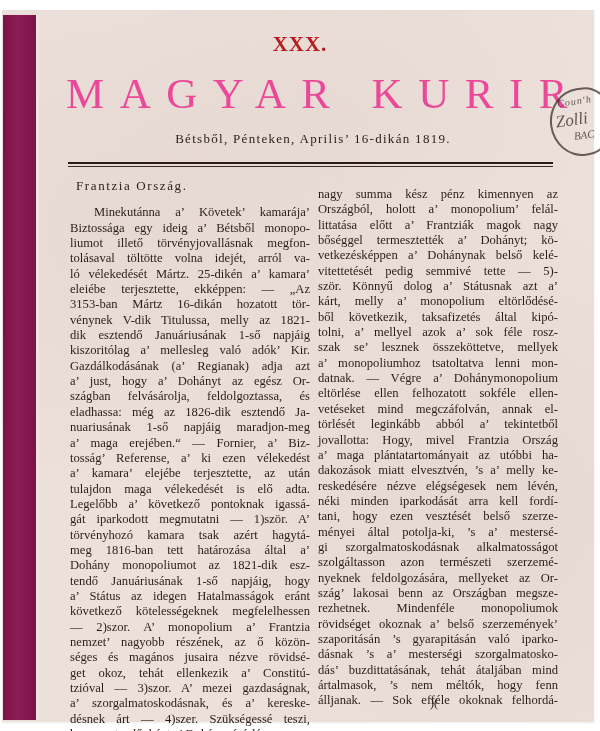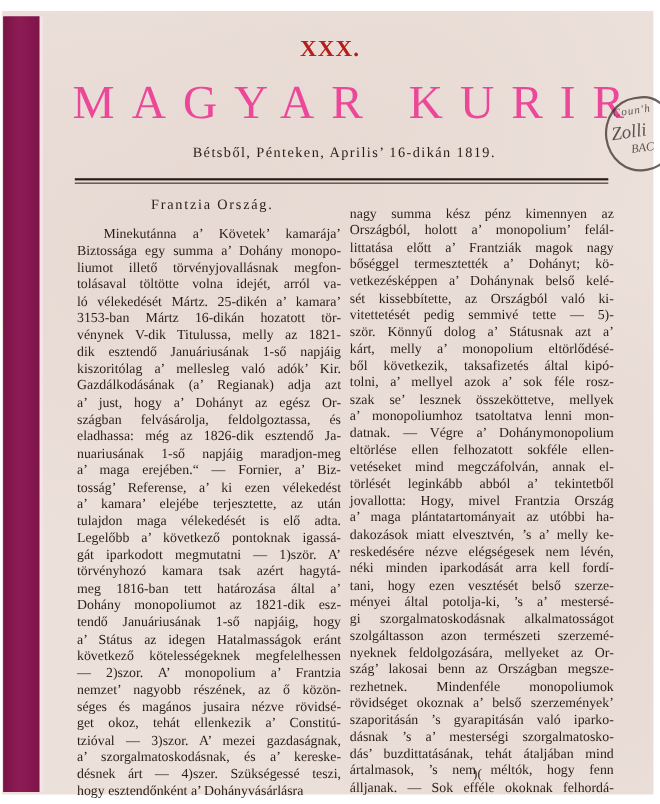--- a/index.html
+++ b/index.html
@@ -106,21 +106,21 @@
       font-family: "Liberation Serif", serif;
       font-size: 12.6px;
       line-height: 15.35px;
       color: #2a1d18;
       text-align: justify;
       hyphens: manual;
     }
     .col-left { left: 70px; top: 178px; width: 240px; }
     .col-right { left: 318px; top: 187px; width: 240px; }
     .section-heading {
-      text-align: center;
+      text-align: left;
       font-size: 13px;
       letter-spacing: 1.6px;
       margin: 0 0 12px 0;
       padding-left: 6px;
     }
     .col .line { display: block; text-align: justify; text-align-last: justify; white-space: nowrap; }
     .col .line.last { text-align-last: left; }
     .signature {
       position: absolute;
       left: 430px; top: 696px;
@@ -146,24 +146,25 @@
   <span class="stamp-line stamp-bot">BAC</span>
 </div>
 
 <div class="rule-thick"></div>
 <div class="rule-thin"></div>
 
 <div class="col col-left">
   <div class="section-heading">Frantzia Ország.</div>
   <div id="left-lines">
       <span class="line" style="padding-left: 24px;">Minekutánna a’ Követek’ kamarája’</span>
-      <span class="line">Biztossága egy summa a’ Dohány monopo-</span>
+      <span class="line">Biztossága egy ideig a’ Bétsből monopo-</span>
       <span class="line">liumot illető törvényjovallásnak megfon-</span>
       <span class="line">tolásaval töltötte volna idejét, arról va-</span>
       <span class="line">ló vélekedését Mártz. 25-dikén a’ kamara’</span>
+      <span class="line">eleiébe terjesztette, ekképpen: — „Az</span>
       <span class="line">3153-ban Mártz 16-dikán hozatott tör-</span>
       <span class="line">vénynek V-dik Titulussa, melly az 1821-</span>
       <span class="line">dik esztendő Januáriusának 1-ső napjáig</span>
       <span class="line">kiszoritólag a’ mellesleg való adók’ Kir.</span>
       <span class="line">Gazdálkodásának (a’ Regianak) adja azt</span>
       <span class="line">a’ just, hogy a’ Dohányt az egész Or-</span>
       <span class="line">szágban felvásárolja, feldolgoztassa, és</span>
       <span class="line">eladhassa: még az 1826-dik esztendő Ja-</span>
       <span class="line">nuariusának 1-ső napjáig maradjon-meg</span>
       <span class="line">a’ maga erejében.“ — Fornier, a’ Biz-</span>
@@ -189,21 +190,20 @@
     </div>
 </div>
 
 <div class="col col-right">
   <div id="right-lines">
       <span class="line">nagy summa kész pénz kimennyen az</span>
       <span class="line">Országból, holott a’ monopolium’ felál-</span>
       <span class="line">littatása előtt a’ Frantziák magok nagy</span>
       <span class="line">bőséggel termesztették a’ Dohányt; kö-</span>
       <span class="line">vetkezésképpen a’ Dohánynak belső kelé-</span>
-      <span class="line">sét kissebbítette, az Országból való ki-</span>
       <span class="line">vitettetését pedig semmivé tette — 5)-</span>
       <span class="line">ször. Könnyű dolog a’ Státusnak azt a’</span>
       <span class="line">kárt, melly a’ monopolium eltörlődésé-</span>
       <span class="line">ből következik, taksafizetés által kipó-</span>
       <span class="line">tolni, a’ mellyel azok a’ sok féle rosz-</span>
       <span class="line">szak se’ lesznek összeköttetve, mellyek</span>
       <span class="line">a’ monopoliumhoz tsatoltatva lenni mon-</span>
       <span class="line">datnak. — Végre a’ Dohánymonopolium</span>
       <span class="line">eltörlése ellen felhozatott sokféle ellen-</span>
       <span class="line">vetéseket mind megczáfolván, annak el-</span>

